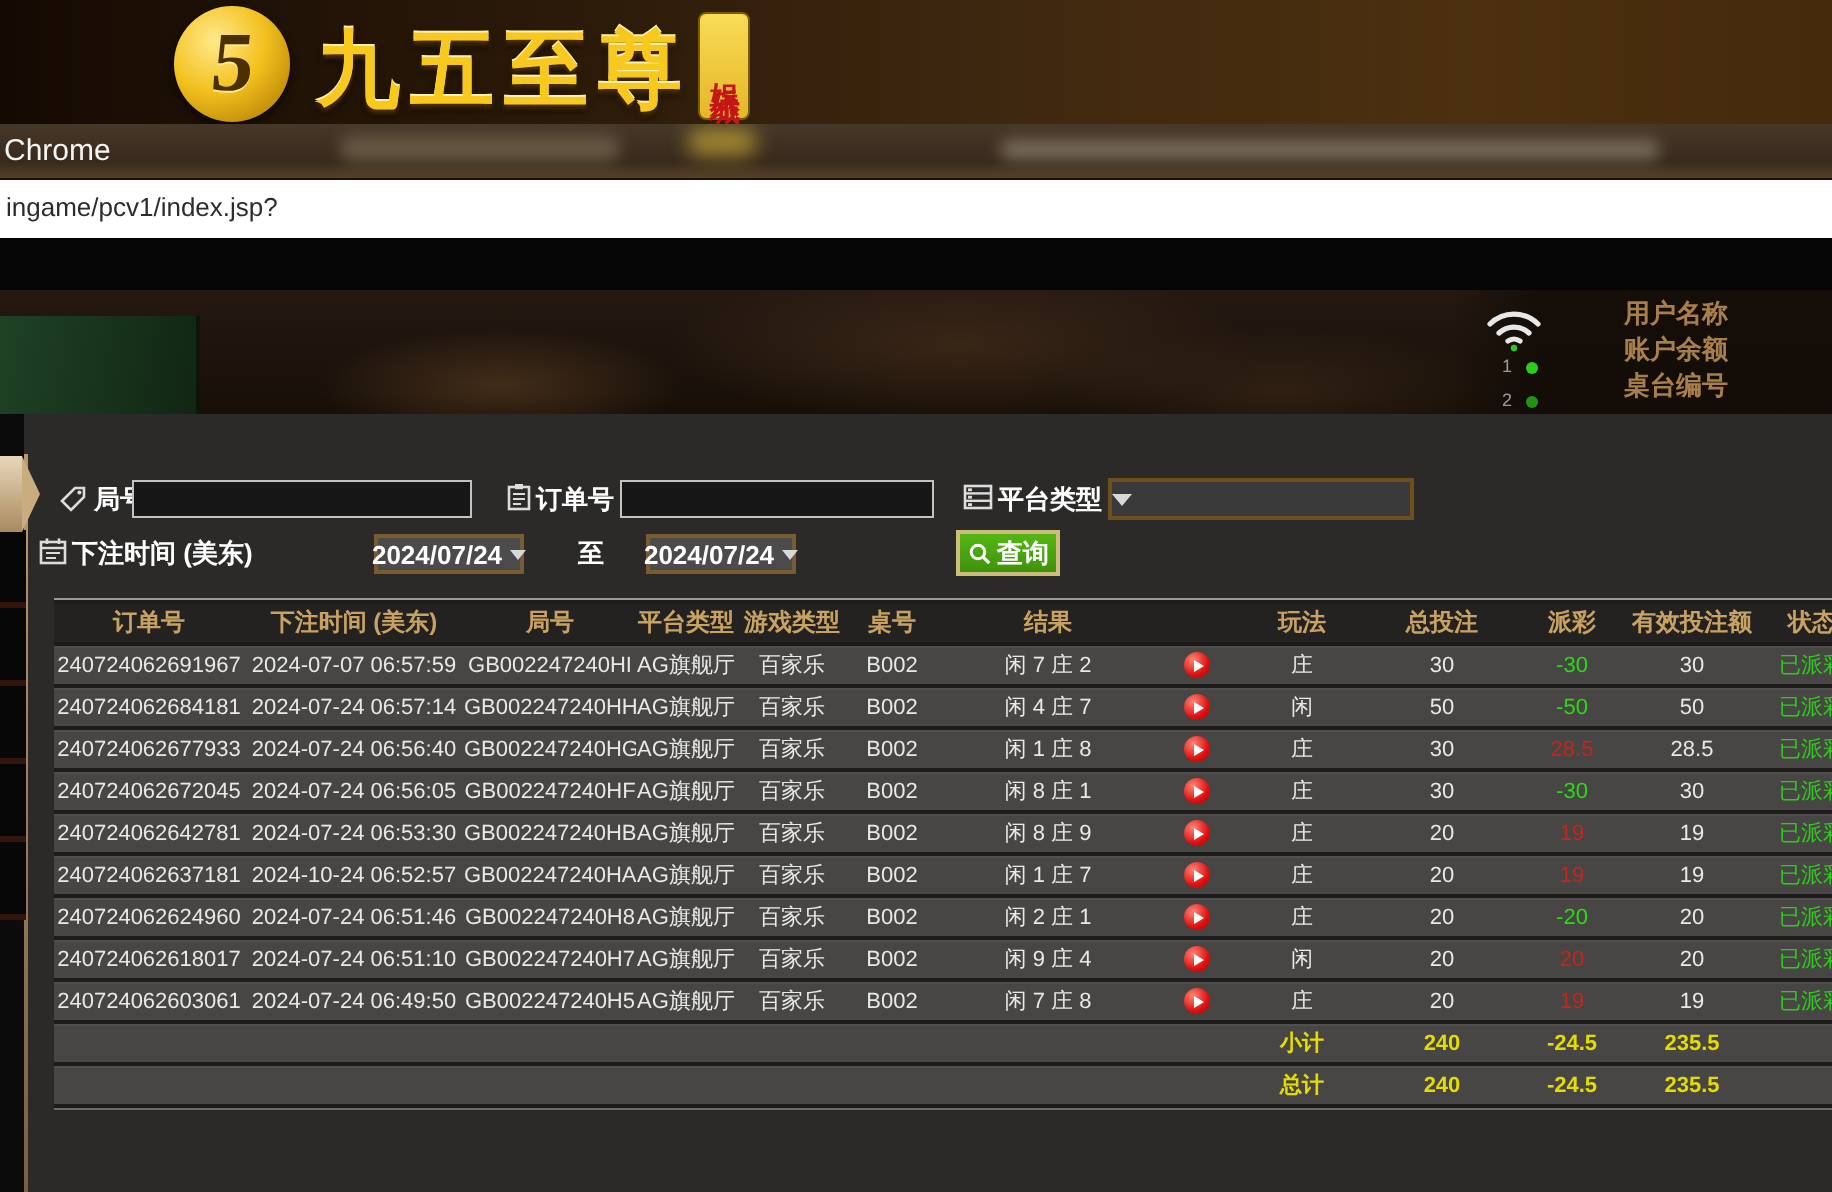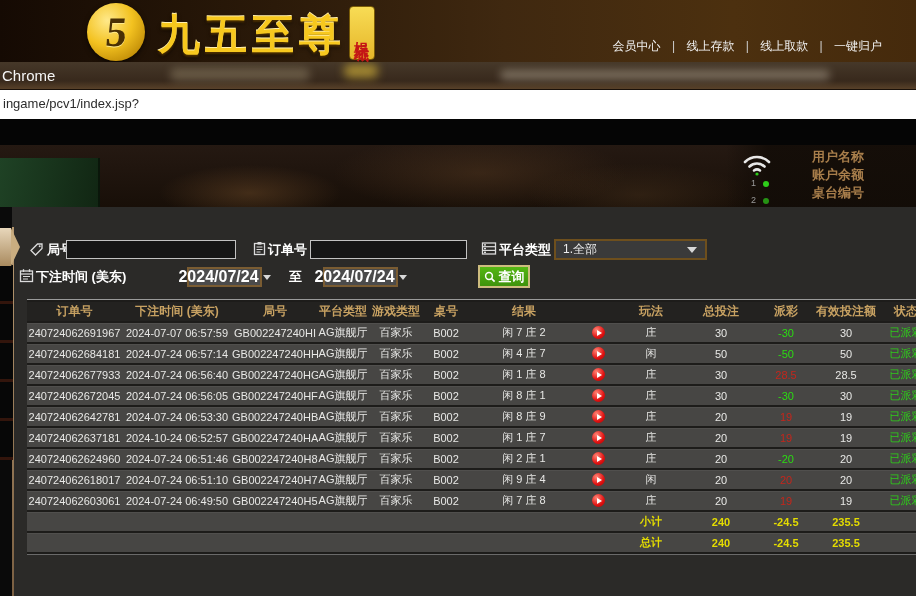--- a/index.html
+++ b/index.html
@@ -68,21 +68,21 @@
   .ficon { position:absolute; }
   .finput { position:absolute; height:19px; background:#161616; border:1px solid #c2c2c2; color:#ddd;
     font-size:12px; padding:0 4px; outline:none; }
   .fselect { position:absolute; left:554px; top:32px; width:153px; height:21px; background:#3a3a3a;
     border:2px solid #6e4f1d; display:flex; align-items:center; cursor:pointer; }
   .fselect .val { flex:1; font-size:12px; color:#eee; padding-left:7px; }
   .caret { width:0; height:0; border-left:5px solid transparent; border-right:5px solid transparent;
     border-top:6px solid #d8d8d8; margin-right:8px; }
   .dselect { position:absolute; width:75px; height:20px; background:#4b4b4b; border:2px solid #7a5c32;
     display:flex; align-items:center; justify-content:center; gap:4px; cursor:pointer; }
-  .dselect .val { font-size:16px; font-weight:bold; color:#fff; }
+  .dselect .val { font-size:13px; font-weight:bold; color:#fff; }
   .dselect .caret { border-left-width:4px; border-right-width:4px; border-top-width:5px; margin:0; }
   .search-btn { position:absolute; left:478px; top:58px; width:52px; height:23px;
     background:linear-gradient(#54b613,#3f930c); border:2px solid #cdbc7e; color:#fff;
     font-size:13px; font-weight:bold; display:flex; align-items:center; justify-content:center; gap:3px; cursor:pointer; }
 
   
   .table-wrap { position:absolute; left:27px; top:92px; width:900px; background:#1d1c1a;
     border-top:1px solid #9a9a9a; border-bottom:1px solid #6a6a6a; overflow:hidden; }
   table { width:909px; table-layout:fixed; border-collapse:separate; border-spacing:0 2px; }
   th { height:19px; background:#232220; color:var(--accent-gold,#c8a262); font-size:12px; font-weight:bold;
@@ -106,29 +106,20 @@
 <div class="screen">
 
   <div class="site-header">
     <div class="logo-circle">
       <span>5</span>
     </div>
     <div class="logo-text">九五至尊</div>
     <div class="logo-badge">
       <span>娱乐城</span>
     </div>
-    <div class="top-nav">
-      <span class="nav-link">会员中心</span>
-      <span class="sep">|</span>
-      <span class="nav-link">线上存款</span>
-      <span class="sep">|</span>
-      <span class="nav-link">线上取款</span>
-      <span class="sep">|</span>
-      <span class="nav-link">一键归户</span>
-    </div>
   </div>
 
   <div class="chrome-bar">
     <div class="smudge a"></div>
     <div class="smudge b"></div>
     <div class="smudge c"></div>
     <span class="title">Chrome</span>
   </div>
 
   <div class="url-bar">
@@ -190,21 +181,20 @@
     <svg class="ficon" style="left:481px; top:34px;" width="16" height="15" viewBox="0 0 16 15">
       <rect x="1.5" y="2" width="13" height="11" fill="none" stroke="#dcdcdc" stroke-width="1.3"></rect>
       <line x1="1.5" y1="5.7" x2="14.5" y2="5.7" stroke="#dcdcdc" stroke-width="1.2"></line>
       <line x1="1.5" y1="9.4" x2="14.5" y2="9.4" stroke="#dcdcdc" stroke-width="1.2"></line>
       <rect x="3" y="3.2" width="2" height="1.4" fill="#dcdcdc"></rect>
       <rect x="3" y="6.9" width="2" height="1.4" fill="#dcdcdc"></rect>
       <rect x="3" y="10.6" width="2" height="1.4" fill="#dcdcdc"></rect>
     </svg>
     <span class="flabel" style="left:499px; top:34px;">平台类型</span>
     <div class="fselect">
-      <span class="val">1.全部</span>
       <span class="caret"></span>
     </div>
 
     <svg class="ficon" style="left:19px; top:61px;" width="15" height="15" viewBox="0 0 15 15">
       <rect x="1.5" y="3" width="12" height="10.5" fill="none" stroke="#dcdcdc" stroke-width="1.3"></rect>
       <line x1="1.5" y1="6" x2="13.5" y2="6" stroke="#dcdcdc" stroke-width="1.2"></line>
       <line x1="4.5" y1="1.2" x2="4.5" y2="4" stroke="#dcdcdc" stroke-width="1.3"></line>
       <line x1="10.5" y1="1.2" x2="10.5" y2="4" stroke="#dcdcdc" stroke-width="1.3"></line>
       <line x1="4" y1="8.5" x2="11" y2="8.5" stroke="#dcdcdc" stroke-width="1"></line>
       <line x1="4" y1="11" x2="9" y2="11" stroke="#dcdcdc" stroke-width="1"></line>

